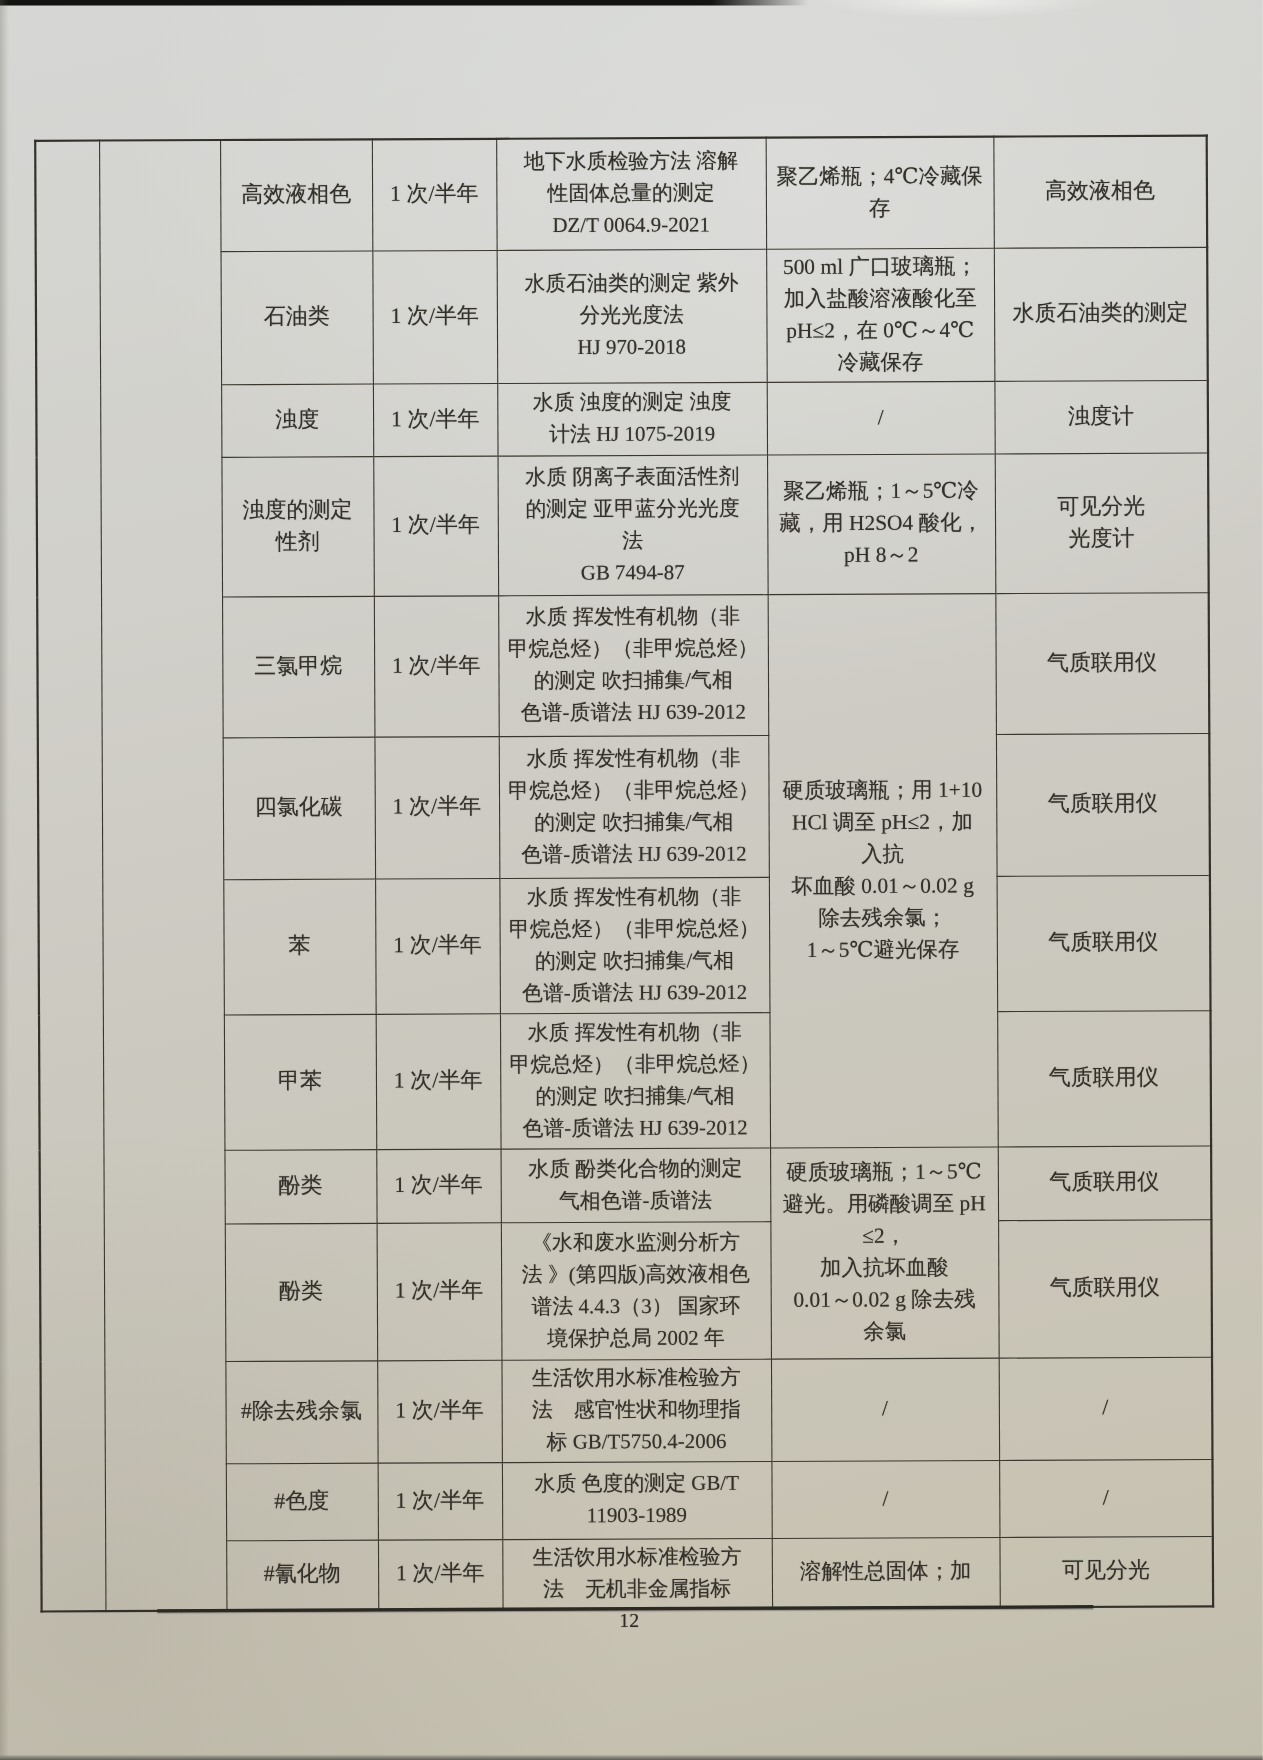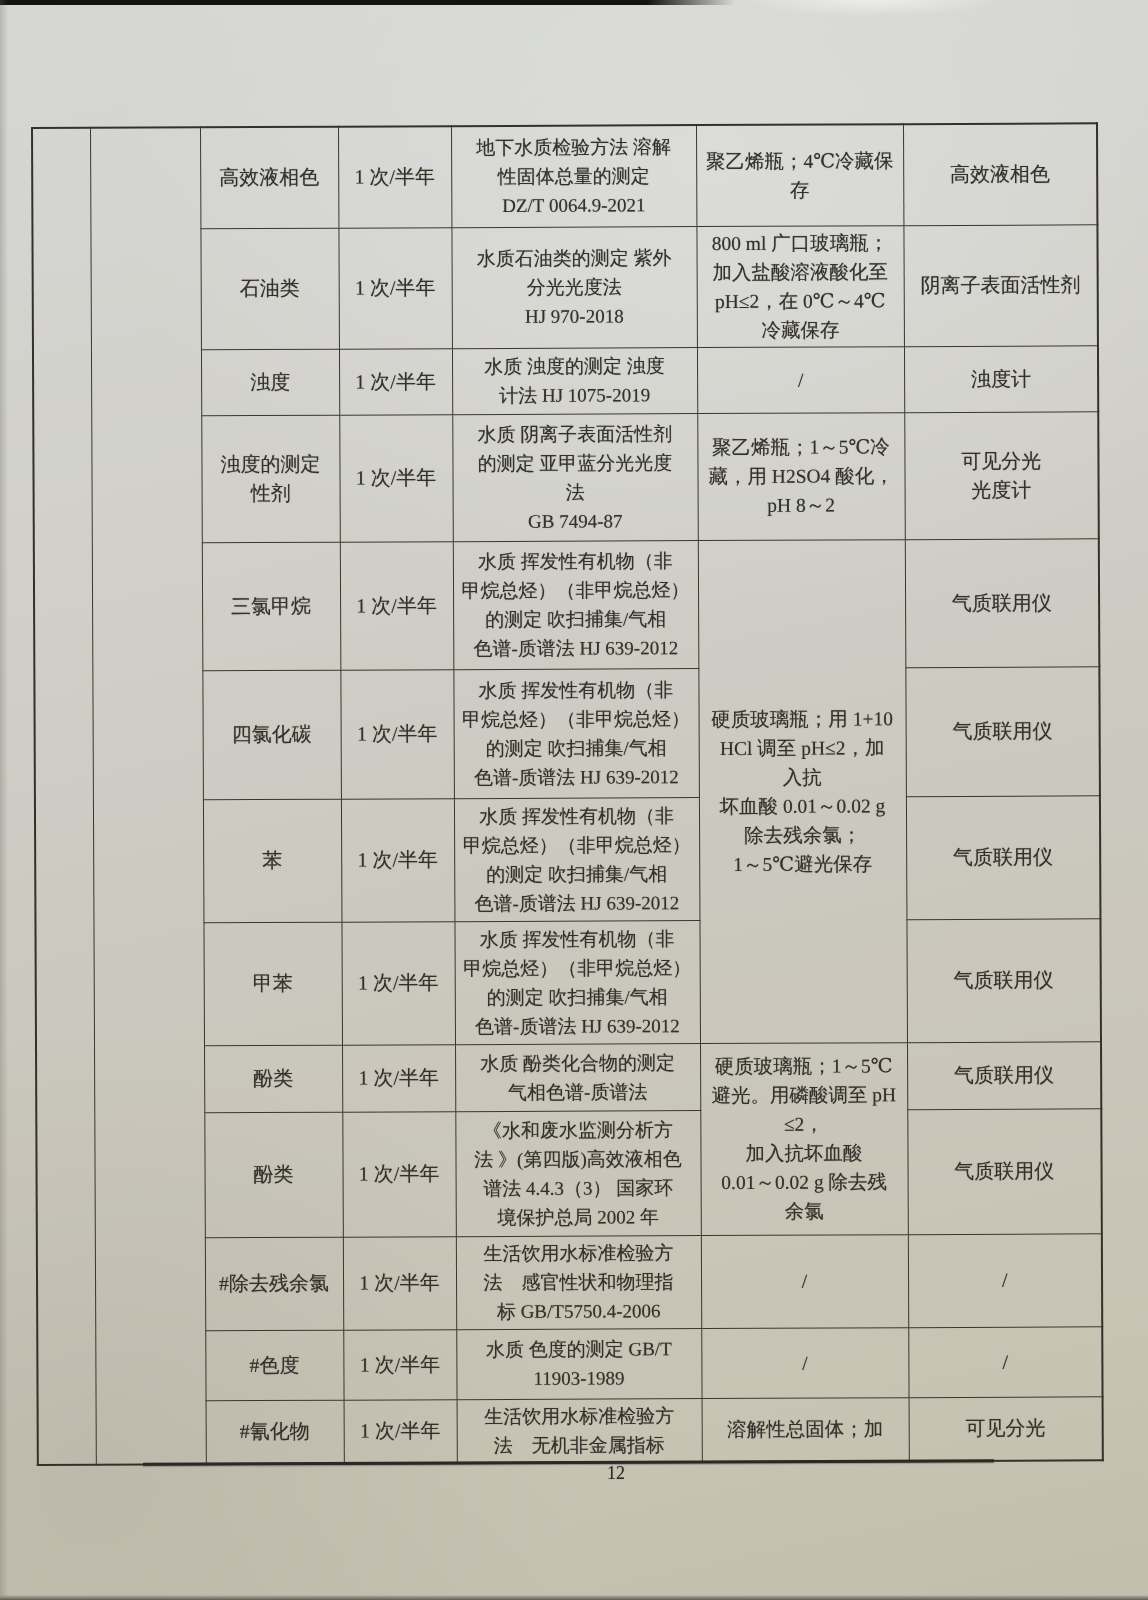--- a/index.html
+++ b/index.html
@@ -43,22 +43,22 @@
   table{border:2px solid #34312a;}
   td.method{font-size:19px;}
   td.preserve{font-size:19.5px;}
 
   .footer-line{
     position:absolute;left:143px;top:1461px;width:851px;height:2.5px;
     background:#2b2924;transform:rotate(-0.25deg);
     box-shadow:0 1px 1px rgba(43,41,36,0.35);
   }
   .page-number{
-    position:absolute;left:586px;top:1463px;width:60px;
-    text-align:center;font-size:18px;color:#2f2d27;
+    position:absolute;left:563px;top:1463px;width:60px;
+    text-align:left;font-size:18px;color:#2f2d27;
     text-shadow:0 0 1px rgba(47,45,39,0.5);
   }
 </style>
 </head>
 <body>
 
 <div class="page">
 
   <div class="strip-top"></div>
   <div class="blob-top"></div>
@@ -90,25 +90,25 @@
 存</td>
         <td class="instr">高效液相色</td>
       </tr>
 
       <tr style="height:118px">
         <td class="param">石油类</td>
         <td class="freq">1 次/半年</td>
         <td class="method">水质石油类的测定 紫外
 分光光度法
 HJ 970-2018</td>
-        <td class="preserve">800 ml 广口玻璃瓶；
+        <td class="preserve">500 ml 广口玻璃瓶；
 加入盐酸溶液酸化至
 pH≤2，在 0℃～4℃
 冷藏保存</td>
-        <td class="instr">阴离子表面活性剂</td>
+        <td class="instr">水质石油类的测定</td>
       </tr>
 
       <tr style="height:66px">
         <td class="param">浊度</td>
         <td class="freq">1 次/半年</td>
         <td class="method">水质 浊度的测定 浊度
 计法 HJ 1075-2019</td>
         <td class="preserve">/</td>
         <td class="instr">浊度计</td>
       </tr>

